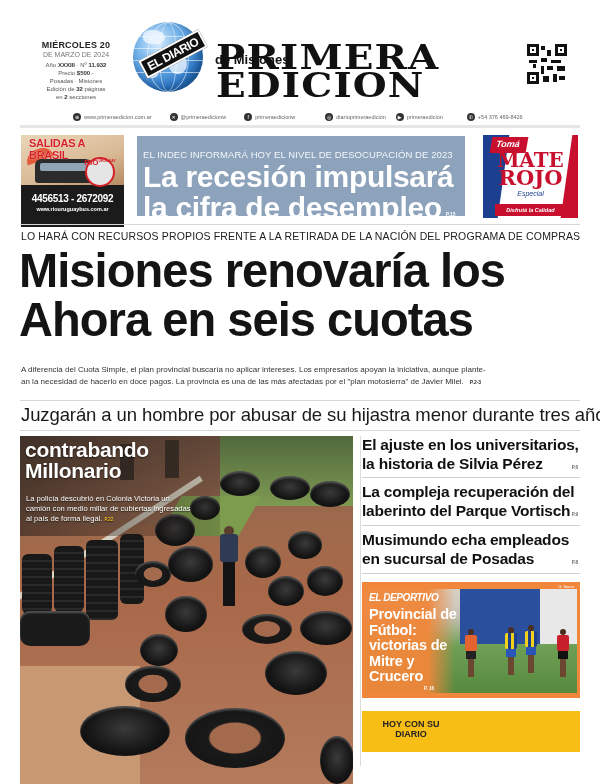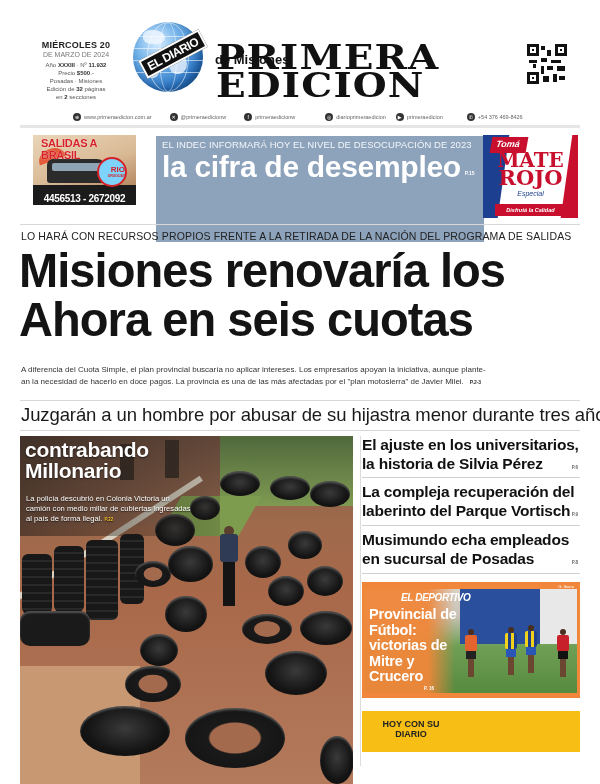--- a/index.html
+++ b/index.html
@@ -35,37 +35,37 @@
   .qr .finder::after { content: ""; position: absolute; left: 2px; top: 2px; width: 2px; height: 2px; background: #111; }
 
   .social-bar { position: absolute; left: 73px; top: 111px; width: 470px; height: 12px; display: flex; align-items: center;
                 font-size: 5.5px; color: #666; }
   .social { display: flex; align-items: center; margin-right: 18px; }
   .social .ico { width: 8px; height: 8px; border-radius: 50%; background: #333; margin-right: 3px; color: #fff; font-size: 5px;
                  display: flex; align-items: center; justify-content: center; line-height: 1; }
   .rule-top { position: absolute; left: 20px; top: 125px; width: 560px; height: 3px; background: #e6e6e6; }
 
   
-  .ad-bus { position: absolute; left: 21px; top: 135px; width: 103px; height: 70px; background: #1b1b1b; overflow: hidden; margin-left: 12px; }
+  .ad-bus { position: absolute; left: 21px; top: 135px; width: 103px; height: 92px; background: #1b1b1b; overflow: hidden; }
   .ad-bus .ad-top { position: absolute; left: 0; top: 0; width: 103px; height: 50px;
                     background: linear-gradient(160deg, #e9d6b8 0%, #d9b995 60%, #b58a62 100%); }
   .ad-bus .salidas { position: absolute; left: 8px; top: 2px; font-size: 11px; font-weight: bold; color: #d62028;
                      font-family: "Liberation Sans", sans-serif; letter-spacing: -0.3px; text-shadow: 0 0 1px #fff; }
   .ad-bus .bus { position: absolute; left: 14px; top: 24px; width: 60px; height: 24px; background: #2b2b2b; border-radius: 6px 10px 3px 3px; }
   .ad-bus .bus::before { content: ""; position: absolute; left: 5px; top: 4px; width: 50px; height: 8px; background: #8fa4b5; border-radius: 2px; }
   .ad-bus .umbrella { position: absolute; left: 4px; top: 14px; width: 28px; height: 12px; background: #e35b3a; border-radius: 14px 14px 0 0; transform: rotate(-20deg); }
-  .ad-bus .rio { position: absolute; left: 64px; top: 22px; width: 30px; height: 30px; border-radius: 50%; background: #7dd3fc;
-                 border: 2px solid #d62028; display: flex; flex-direction: column; align-items: flex-end; justify-content: center; }
+  .ad-bus .rio { position: absolute; left: 64px; top: 22px; width: 30px; height: 30px; border-radius: 50%; background: #e5e5e5;
+                 border: 2px solid #d62028; display: flex; align-items: flex-start; justify-content: center; }
   .ad-bus .rio .r1 { font-size: 8px; font-weight: bold; color: #d62028; line-height: 8px; }
   .ad-bus .rio .r2 { font-size: 3.5px; font-weight: bold; color: #d62028; line-height: 4px; }
   .ad-bus .phones { position: absolute; left: 0; top: 58px; width: 103px; text-align: center; font-size: 10px; font-weight: bold; color: #fff;
                     font-family: "Liberation Sans", sans-serif; letter-spacing: -0.3px; }
   .ad-bus .url { position: absolute; left: 0; top: 71px; width: 103px; text-align: center; font-size: 5.5px; color: #fff; font-weight: bold; }
 
-  .teaser { position: absolute; left: 137px; top: 136px; width: 328px; height: 106px; background: #8da2bb; color: #fff; padding: 3px 6px; margin-left: 19px; }
+  .teaser { position: absolute; left: 137px; top: 136px; width: 328px; height: 80px; background: #8da2bb; color: #fff; padding: 13px 6px; }
   .teaser .kicker { font-size: 9.5px; letter-spacing: 0.1px; color: #f3f6fa; line-height: 11px; white-space: nowrap; }
   .teaser .title { font-size: 30px; font-weight: bold; line-height: 31px; letter-spacing: -0.3px; margin-top: 1px; }
   .teaser .page { font-size: 5px; font-weight: bold; margin-left: 4px; vertical-align: 2px; letter-spacing: 0; }
 
   .ad-mate { position: absolute; left: 483px; top: 135px; width: 95px; height: 83px; background: #fff; overflow: hidden; }
   .ad-mate .band-l { position: absolute; left: -10px; top: 0; width: 30px; height: 90px; background: #1c3f8f; transform: skewX(-8deg); }
   .ad-mate .band-r { position: absolute; right: -10px; top: 0; width: 22px; height: 90px; background: #c8102e; transform: skewX(-8deg); }
   .ad-mate .tab { position: absolute; left: 8px; top: 2px; width: 36px; height: 16px; background: #c8102e; color: #fff; font-style: italic;
                   font-weight: bold; font-size: 9px; padding: 2px 5px; transform: skewX(-10deg); }
   .ad-mate .mate, .ad-mate .rojo { position: absolute; left: 0; width: 95px; text-align: center; font-family: "DejaVu Serif", serif;
@@ -122,21 +122,21 @@
                  background: linear-gradient(180deg, #d7d0c5 0%, #c9c3b8 25%, #6f9f55 55%, #568a3e 100%); }
   .sports .pic .wallblue { position: absolute; left: 95px; top: 0; width: 80px; height: 55px; background: #2a4f9c; }
   .sports .pic .wallwhite { position: absolute; left: 175px; top: 0; width: 37px; height: 55px; background: #e8e8e8; }
   .sports .pic .orange-fade { position: absolute; left: 0; top: 0; width: 90px; height: 104px; background: linear-gradient(90deg, rgba(240,135,58,0.95) 70%, rgba(240,135,58,0)); }
   .sports .player { position: absolute; width: 12px; border-radius: 5px 5px 2px 2px; }
   .sports .player .shirt { position: absolute; left: 0; top: 6px; width: 12px; height: 16px; border-radius: 2px; }
   .sports .player .shorts { position: absolute; left: 1px; top: 22px; width: 10px; height: 8px; }
   .sports .player .legs { position: absolute; left: 3px; top: 30px; width: 6px; height: 18px; background: #6b4630; }
   .sports .player .head { position: absolute; left: 3px; top: 0; width: 6px; height: 6px; border-radius: 50%; background: #4a2f20; }
   .sports .credit { position: absolute; right: 6px; top: 2px; font-size: 4px; color: #fff; }
-  .sports .section { position: absolute; left: 7px; top: 10px; font-size: 10px; font-weight: bold; font-style: italic; color: #fff; letter-spacing: -0.4px; margin-left: 32px; }
+  .sports .section { position: absolute; left: 7px; top: 10px; font-size: 10px; font-weight: bold; font-style: italic; color: #fff; letter-spacing: -0.4px; }
   .sports .title { position: absolute; left: 7px; top: 25px; width: 90px; font-size: 14.5px; font-weight: bold; line-height: 15.5px; color: #fff; letter-spacing: -0.2px; }
   .sports .page { position: absolute; left: 62px; top: 104px; font-size: 4.5px; font-weight: bold; color: #fff; }
 
   .promo { position: absolute; left: 362px; top: 711px; width: 218px; height: 41px; background: #f7be16; }
   .promo .label { position: absolute; left: 14px; top: 8px; width: 70px; text-align: center; font-size: 9px; font-weight: bold; line-height: 10px; color: #222; }
   .promo .brand { position: absolute; left: 115px; top: 5px; width: 97px; height: 31px; background: linear-gradient(135deg, #3a1218, #5a1820 60%, #2a0c10); }
   .promo .door { position: absolute; left: 6px; top: 6px; width: 8px; height: 19px; background: #f4f4f4; border: 1px solid #bbb; }
   .promo .mundo { position: absolute; left: 22px; top: 4px; font-size: 5px; color: #fff; }
   .promo .inmo { position: absolute; left: 21px; top: 10px; font-size: 12.5px; color: #fff; letter-spacing: -0.4px; }
 </style>
@@ -244,37 +244,38 @@
     <span class="r1">RIO</span>
     <span class="r2">URUGUAY</span>
   </div>
   <div class="phones">4456513 - 2672092</div>
   <div class="url">www.riouruguaybus.com.ar</div>
 </div>
 
 <a class="teaser">
   <div class="kicker">EL INDEC INFORMARÁ HOY EL NIVEL DE DESOCUPACIÓN DE 2023</div>
   <div class="title">
+    <div>La recesión impulsará</div>
     <div><span>la cifra de desempleo</span><span class="page">P.15</span></div>
   </div>
 </a>
 
 <div class="ad-mate">
   <div class="band-l"></div>
   <div class="band-r"></div>
   <div class="tab">Tomá</div>
   <div class="mate">MATE</div>
   <div class="rojo">ROJO</div>
   <div class="especial">Especial</div>
   <div class="slogan">Disfrutá la Calidad</div>
 </div>
 
 <div class="rule" style="top:224px"></div>
 
-<div class="main-kicker">LO HARÁ CON RECURSOS PROPIOS FRENTE A LA RETIRADA DE LA NACIÓN DEL PROGRAMA DE SALIDAS</div>
+<div class="main-kicker">LO HARÁ CON RECURSOS PROPIOS FRENTE A LA RETIRADA DE LA NACIÓN DEL PROGRAMA DE COMPRAS</div>
 <a class="main-head">
   <div>Misiones renovaría los</div>
   <div>Ahora en seis cuotas</div>
 </a>
 <div class="main-deck">
   <div>A diferencia del Cuota Simple, el plan provincial buscaría no aplicar intereses. Los empresarios apoyan la iniciativa, aunque plante-</div>
   <div><span>an la necesidad de hacerlo en doce pagos. La provincia es una de las más afectadas por el "plan motosierra" de Javier Milei.</span><span class="page">P.2-3</span></div>
 </div>
 
 <div class="rule" style="top:400px"></div>

